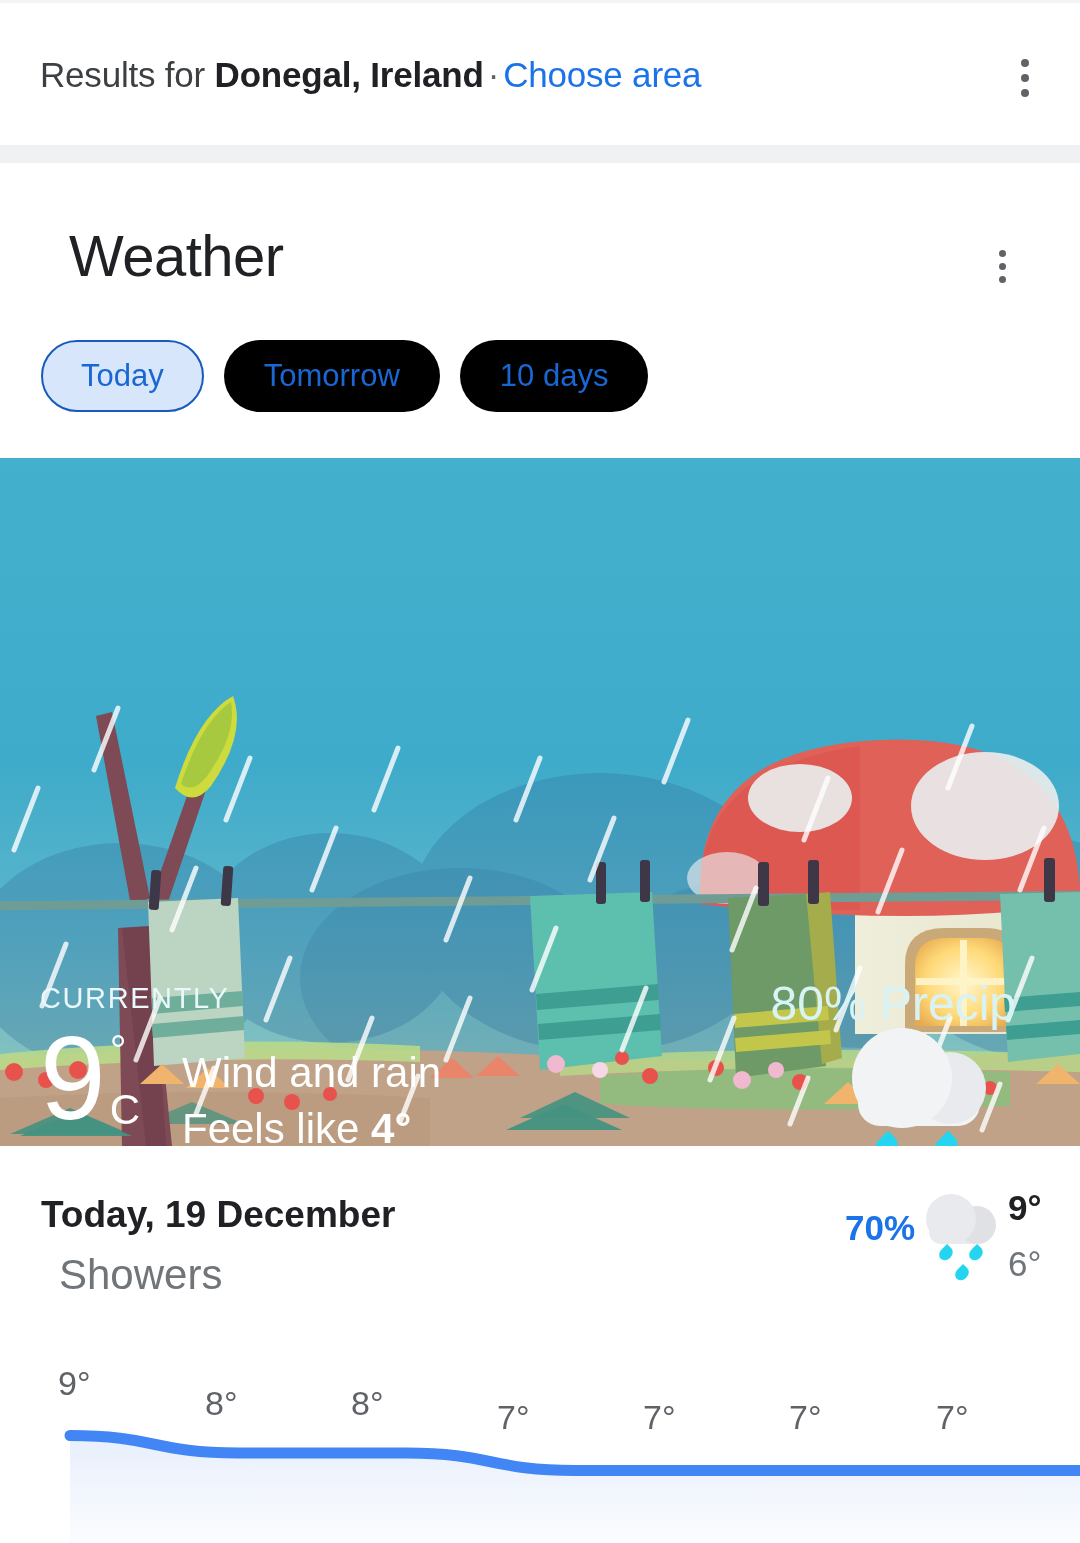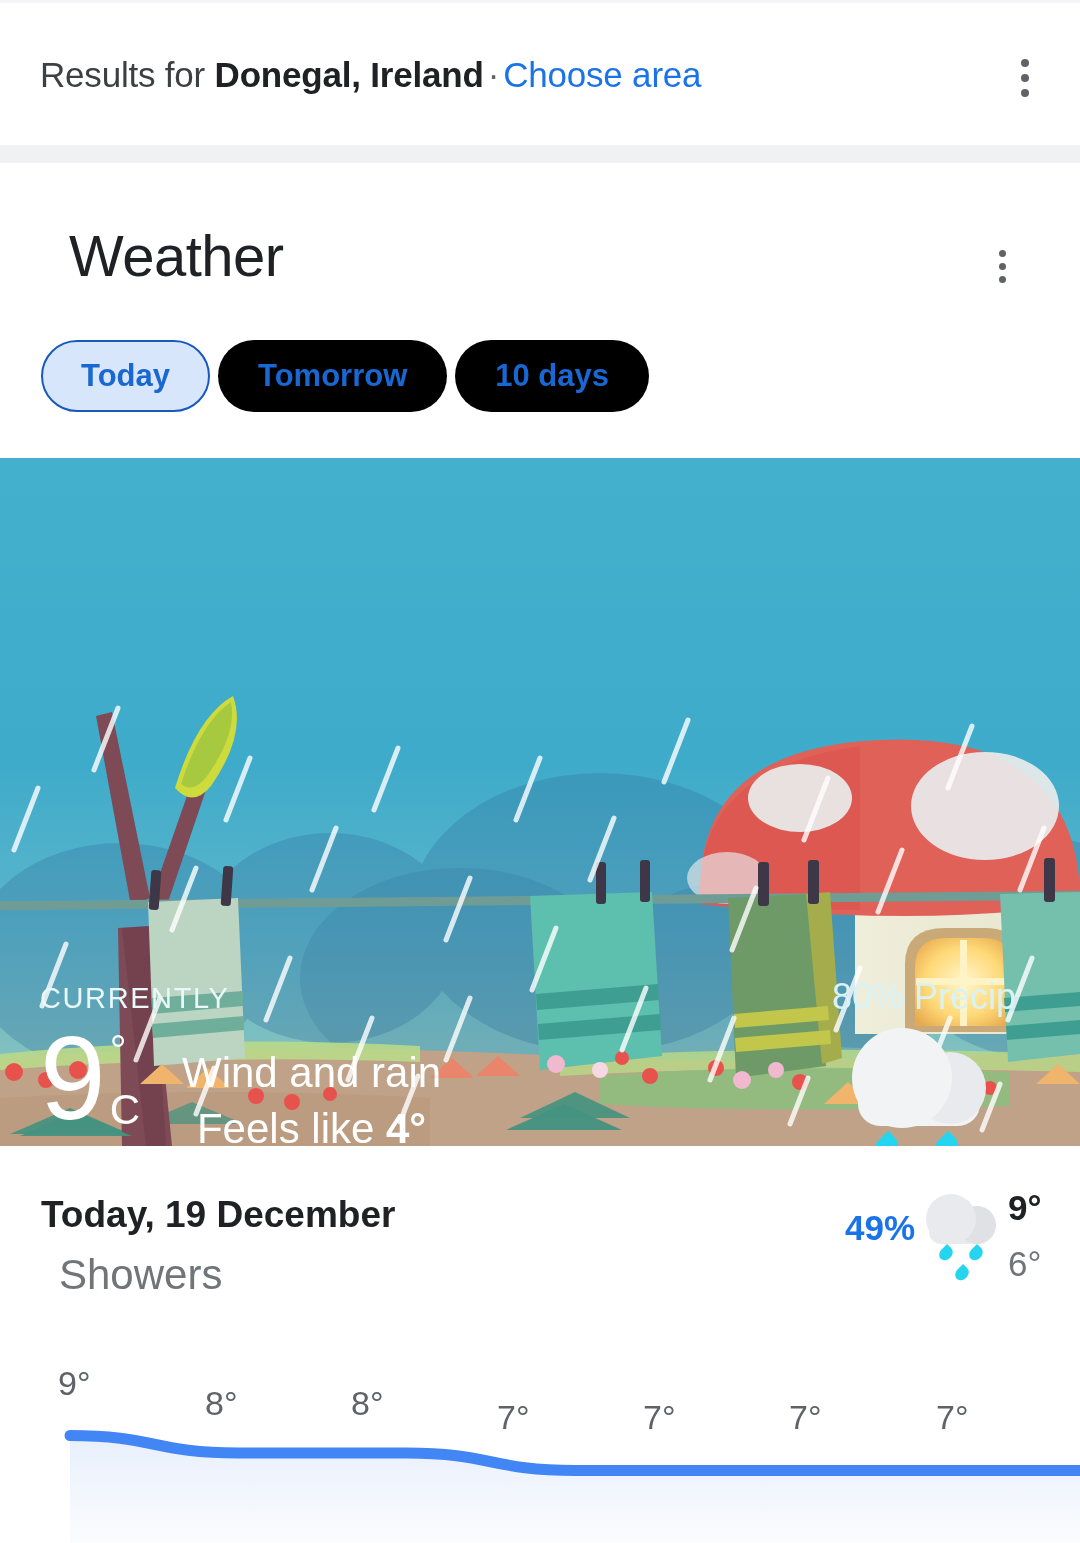--- a/index.html
+++ b/index.html
@@ -31,21 +31,21 @@
   .divider-band { position:absolute; top:145px; left:0; width:1080px; height:18px; background:#f0f1f3; }
 
   
   .weather-title {
     position:absolute; left:41px; top:222px;
     font-size:58px; color:#202124; font-weight:400; letter-spacing:-0.5px;margin-left:28px;
   }
   #kebab-weather { left:999px; top:250px; }
   #kebab-weather i { width:7px; height:7px; margin-bottom:6px; }
 
-  .chips { position:absolute; left:41px; top:340px; display:flex; gap:8px;font-weight:bold; }
+  .chips { position:absolute; left:41px; top:340px; display:flex; gap:20px; }
   .chip {
     height:72px; border-radius:36px; display:flex; align-items:center;
     padding:0 38px; font-size:31px; color:#1967d2; background:#000000;
     border:2px solid transparent; white-space:nowrap;
   }
   .chip.selected { background:#d7e6fb; border:2px solid #185abc; }
 
   
   .hero {
     position:absolute; left:0; top:458px; width:1080px; height:688px;
@@ -57,27 +57,27 @@
   }
   .currently-label {
     position:absolute; left:40px; top:524px;
     font-size:29px; letter-spacing:1.6px; color:#eaf7fb; font-weight:400;
   }
   .temp-wrap { position:absolute; left:40px; top:565px; display:flex; align-items:flex-start; }
   .big-temp { font-size:118px; line-height:110px; color:#fff; font-weight:300; }
   .unit-col { display:flex; flex-direction:column; margin-left:4px; padding-top:6px; }
   .unit-deg { font-size:42px; line-height:44px; color:#fff; font-weight:300; }
   .unit-c { font-size:42px; line-height:46px; color:#fff; font-weight:300; margin-top:14px; }
-  .cond-col { margin-left:42px; padding-top:22px;text-align:center; }
+  .cond-col { margin-left:42px; padding-top:22px; }
   .cond-line { font-size:42px; line-height:56px; color:#fff; font-weight:400; white-space:nowrap; }
   .cond-line b { font-weight:700; }
 
   .precip-label {
     position:absolute; right:64px; top:518px;
-    font-size:36px; color:#d8f3f6; white-space:nowrap;
+    font-size:48px; color:#d8f3f6; white-space:nowrap;
   }
 
   
   .cloud-icon { position:absolute; left:852px; top:570px; width:140px; height:130px; }
   .cloud-icon .blob { position:absolute; background:#f1f3f4; border-radius:50%; }
   .cloud-icon .b1 { width:100px; height:100px; left:0; top:0; }
   .cloud-icon .b2 { width:72px; height:72px; left:62px; top:24px; background:#e8eaed; }
   .cloud-icon .base { position:absolute; left:6px; top:56px; width:122px; height:42px; background:#f1f3f4; border-radius:0 0 22px 22px; }
   .drop { position:absolute; width:20px; height:26px; background:#25d5ef; border-radius:0 60% 60% 60%; transform:rotate(45deg); }
   .cloud-icon .d1 { left:24px; top:106px; }
@@ -364,21 +364,21 @@
       <div class="blob b1"></div>
       <div class="drop d1"></div>
       <div class="drop d2"></div>
 
     </div>
   </div>
 
   <div class="fc-row">
     <div class="fc-date">Today, 19 December</div>
     <div class="fc-cond">Showers</div>
-    <div class="fc-pct">49%</div>
+    <div class="fc-pct">70%</div>
     <div class="mini-cloud">
       <div class="mbase"></div>
       <div class="blob m2"></div>
       <div class="blob m1"></div>
       <div class="drop md1"></div>
       <div class="drop md2"></div>
       <div class="drop md3"></div>
     </div>
     <div class="fc-hi">9°</div>
     <div class="fc-lo">6°</div>

